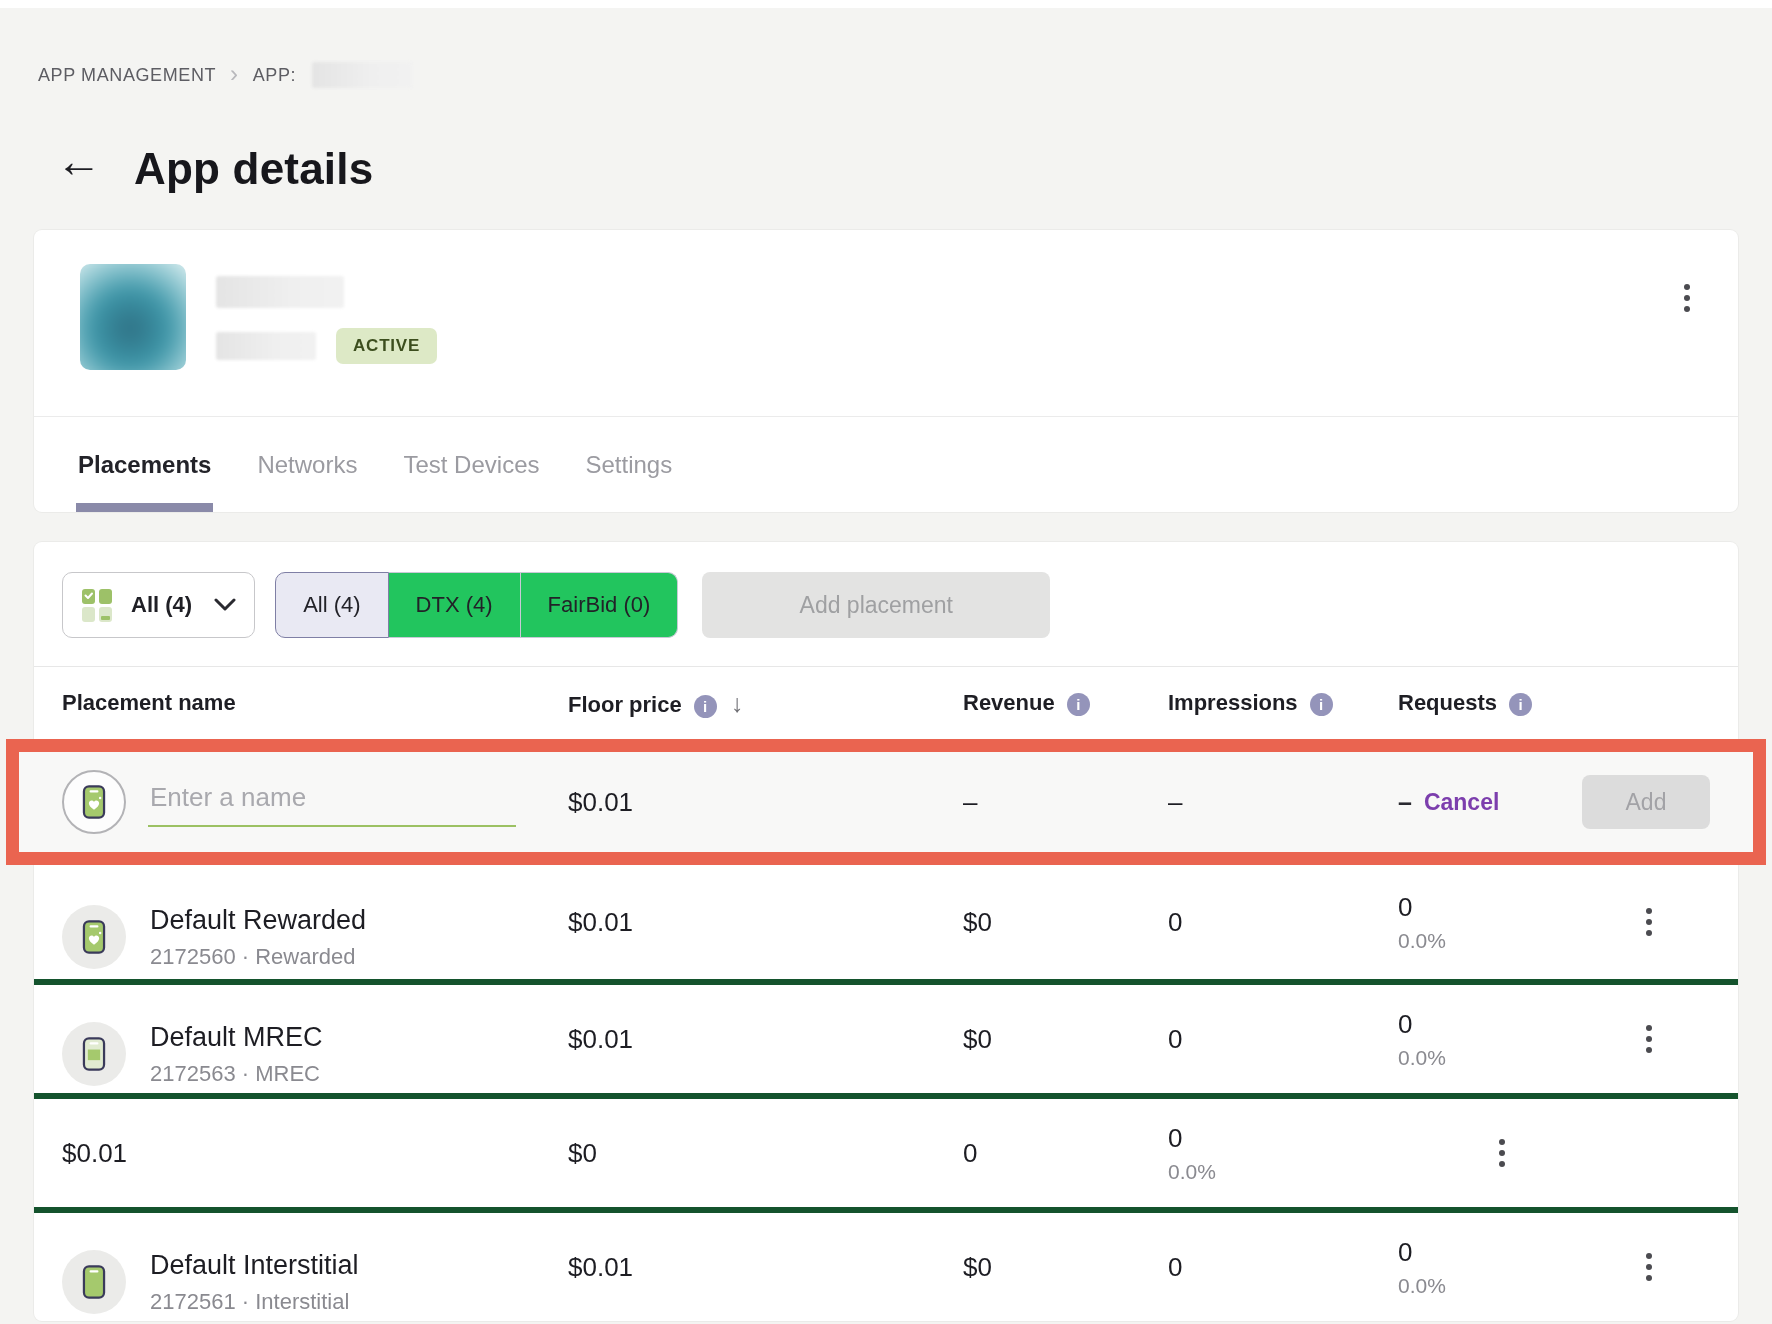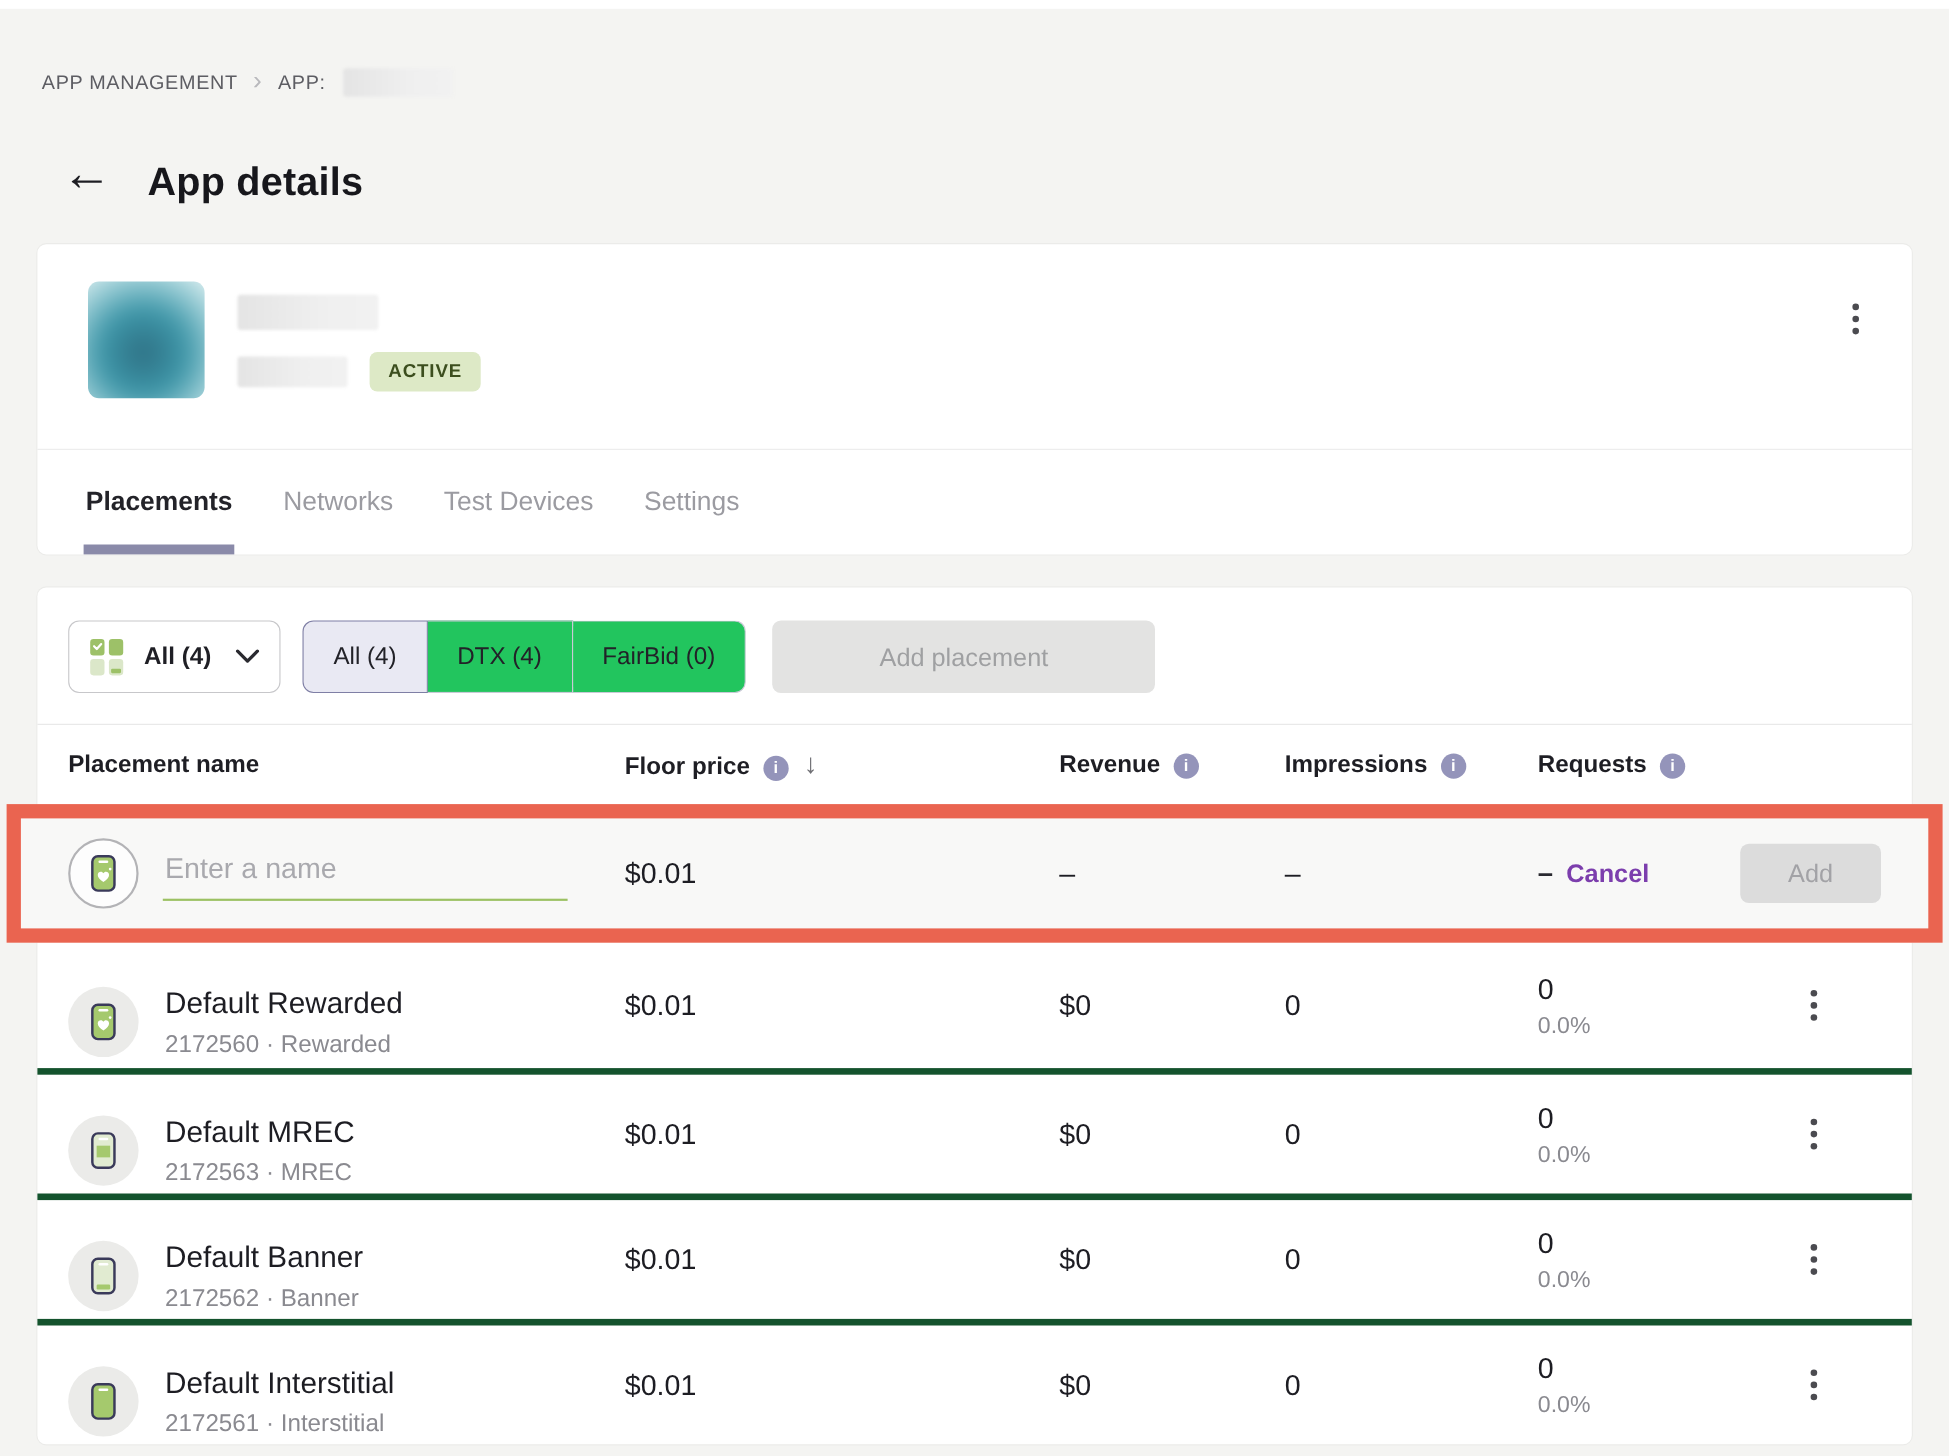--- a/index.html
+++ b/index.html
@@ -9,21 +9,21 @@
 
   
   .breadcrumb { display:flex; align-items:center; gap:14px; margin:54px 0 0 38px; font-size:18px; letter-spacing:.6px; color:#5d5d63; font-weight:500;}
   .crumb-sep { color:#b8b8bc; font-size:24px; font-weight:400; margin-top:-3px;}
   .redact { background:linear-gradient(90deg,#e4e4e4,#efefef 60%,#f1f1f1); border-radius:3px; filter:blur(1.5px); }
   .crumb-redact { width:100px; height:26px; margin-left:2px; }
 
   
   .titlebar { display:flex; align-items:center; gap:32px; margin:40px 0 0 56px; }
   .back-arrow { font-size:46px; color:#1d1d23; line-height:1; cursor:pointer; }
-  .page-title { font-size:36px; font-weight:700; color:#17171c; letter-spacing:.2px;margin-top:16px; }
+  .page-title { font-size:44px; font-weight:700; color:#17171c; letter-spacing:.2px;margin-top:16px; }
 
   
   .card { background:#ffffff; border-radius:8px; margin:0 34px; box-shadow:0 0 0 1px rgba(0,0,0,.035); }
   .card-app { margin-top:36px; position:relative; }
   .app-head { display:flex; align-items:flex-start; padding:34px 40px 0 46px; }
   .app-icon { width:106px; height:106px; border-radius:10px; overflow:hidden; position:relative; }
   .app-icon .blob { position:absolute; inset:-18px; background:radial-gradient(circle at 48% 58%, #2e6f83 0%, #3d96a8 34%, #9fd0d8 62%, #eef7f7 85%, #ffffff 100%); filter:blur(9px); }
   .app-lines { display:flex; flex-direction:column; justify-content:center; gap:20px; margin:12px 0 0 30px; }
   .name-redact { width:128px; height:32px; }
   .sub-row { display:flex; align-items:center; gap:20px; }
@@ -277,33 +277,20 @@
       <div class="rrate">0.0%</div>
     </div>
     <div class="kebab row-kebab">
         <i></i>
         <i></i>
         <i></i>
       </div>
   </div>
 
   <div class="trow drow">
-    <div class="name-cell">
-      <div class="avatar avatar-row">
-        <svg width="38" height="38" viewBox="0 0 34 34">
-          <rect x="8" y="3" width="18" height="28" rx="4.5" fill="#e1ebd1" stroke="#3a3a5a" stroke-width="2"></rect>
-          <line x1="14" y1="7.5" x2="20" y2="7.5" stroke="#ffffff" stroke-width="2" stroke-linecap="round"></line>
-          <rect x="11.5" y="24" width="11" height="4" rx="1" fill="#a5c96d"></rect>
-        </svg>
-      </div>
-      <div class="name-stack">
-        <div class="pname">Default Banner</div>
-        <div class="pmeta">2172562 · Banner</div>
-      </div>
-    </div>
     <div class="val">$0.01</div>
     <div class="val">$0</div>
     <div class="val">0</div>
     <div class="req-stack">
       <div class="rnum">0</div>
       <div class="rrate">0.0%</div>
     </div>
     <div class="kebab row-kebab">
         <i></i>
         <i></i>

